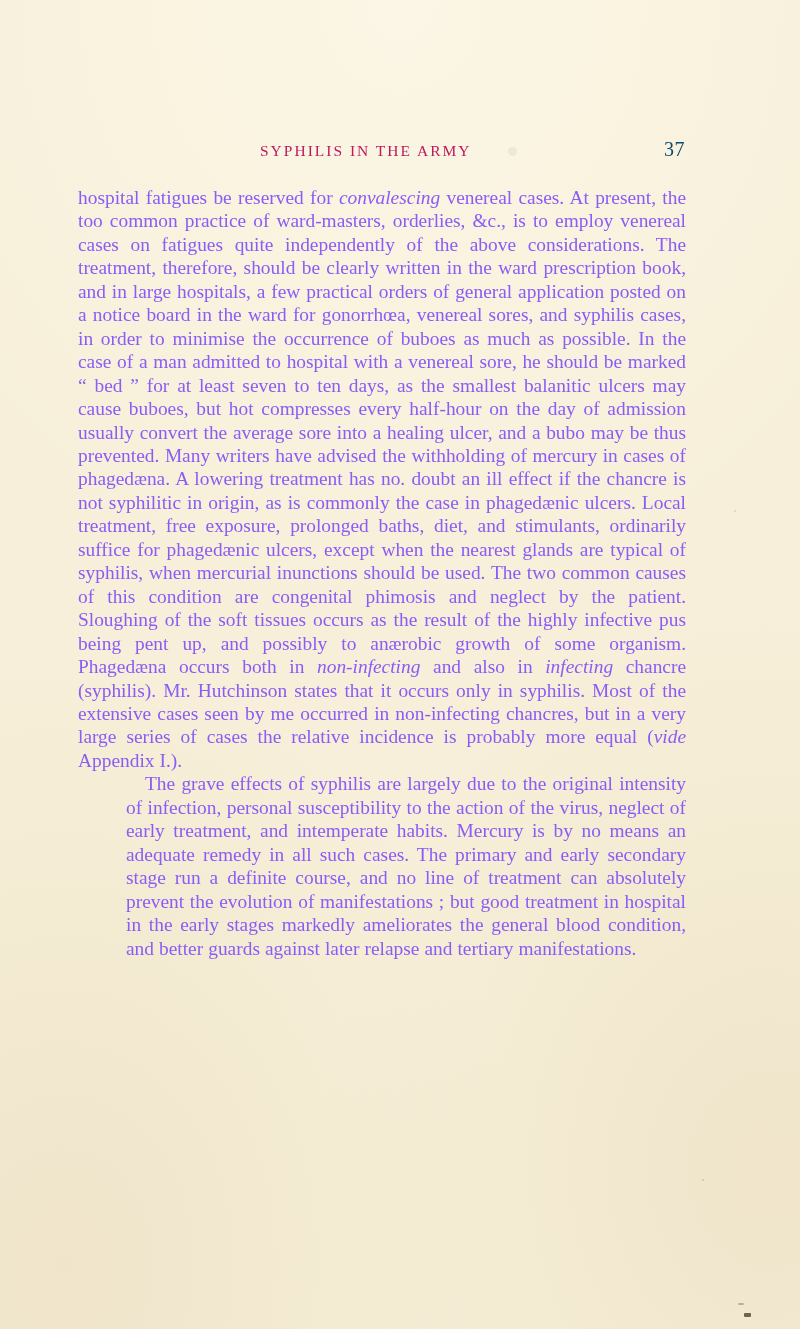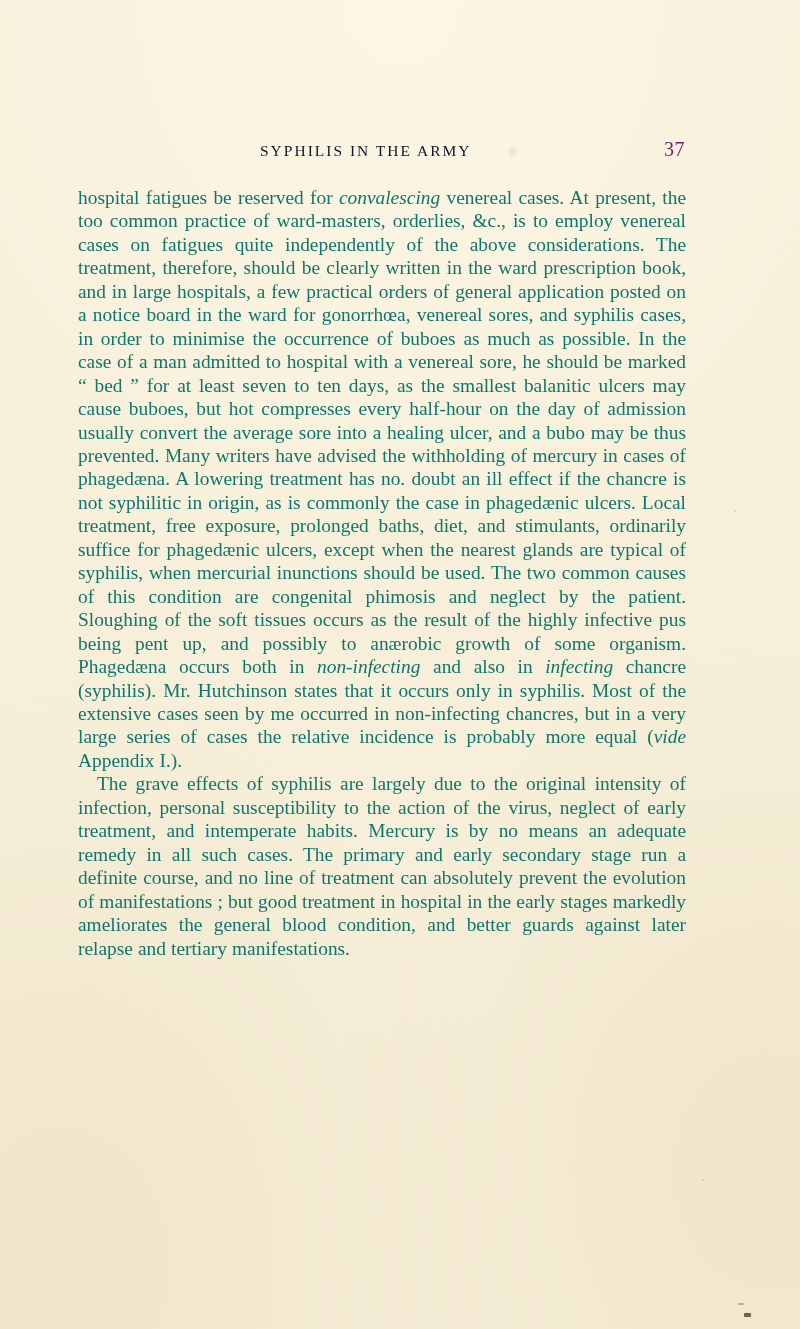--- a/index.html
+++ b/index.html
@@ -43,49 +43,50 @@
     height: 26px;
     display: flex;
     align-items: baseline;
     justify-content: space-between;
   }
   .running-head-title {
     font-size: 15.5px;
     letter-spacing: 2.0px;
     text-transform: uppercase;
     font-variant: small-caps;
-    color: #0f172a;
+    color: #be185d;
     margin-left: 182px;
     white-space: nowrap;
   }
   .running-head-folio {
     font-size: 20px;
-    color: #701a75;
+    color: #0c4a6e;
     letter-spacing: 0.5px;
   }
 
   
   .textblock {
     position: absolute;
     left: 78px;
     top: 186px;
     width: 608px;
   }
   p.body-par {
     margin: 0;
     font-size: 19.4px;
     line-height: 23.45px;
     text-align: justify;
     text-justify: inter-word;
-    color: #0f766e;
+    color: #8b5cf6;
     word-spacing: 0.2px;
     hyphens: none;
   }
   p.body-par.indented {
     text-indent: 19px;
+    margin-left: 48px;
   }
   i, em {
     font-style: italic;
   }
 
   
   .speck {
     position: absolute;
     background: #5a4a33;
     border-radius: 1px;

